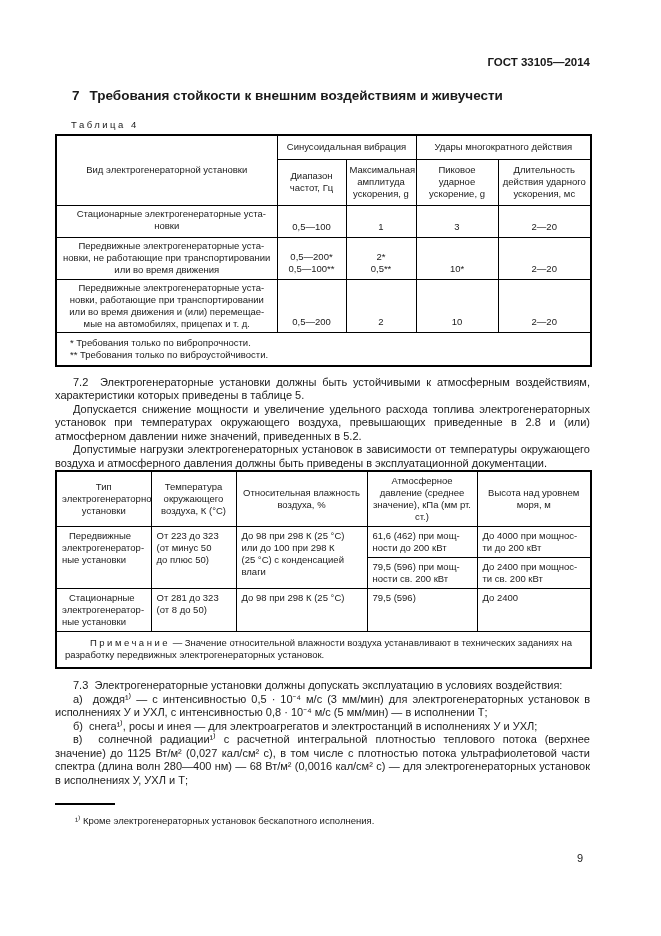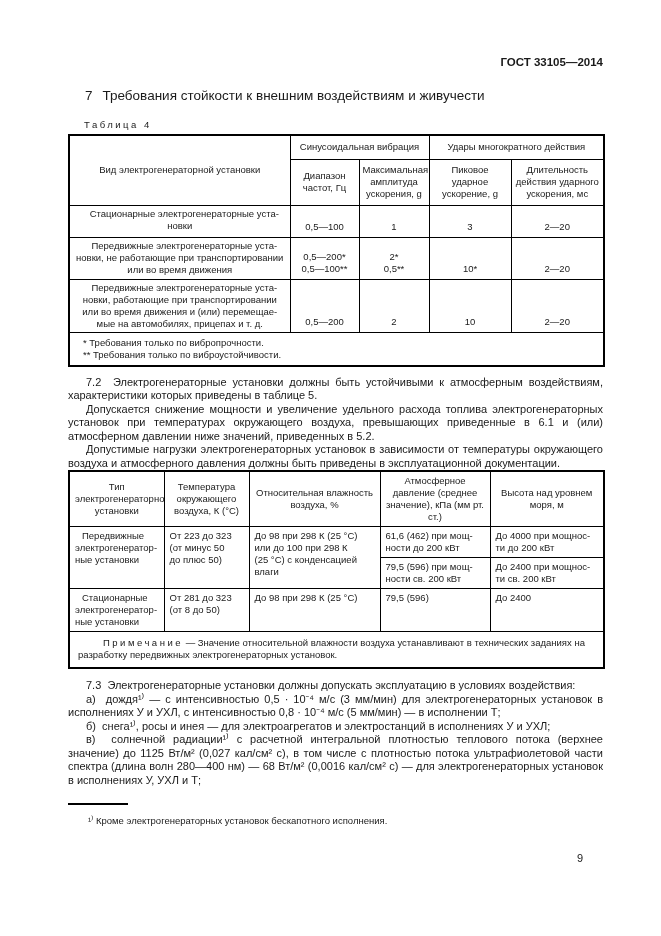--- a/index.html
+++ b/index.html
@@ -11,32 +11,32 @@
     color: #1a1a1a;
   }
   .page {
     position: relative;
     width: 661px; height: 936px;
     background: #ffffff;
     overflow: hidden;
   }
   .content {
     position: absolute;
-    left: 68px; top: 56px;
+    left: 55px; top: 56px;
     width: 535px;
   }
   .doc-code {
     text-align: right;
     font-weight: bold;
     font-size: 11.5px;
     margin-bottom: 20px;
   }
   .heading {
     font-size: 13.5px;
-    font-weight: normal;
+    font-weight: bold;
     margin: 0 0 16px 17px;
   }
   .heading .h-num { margin-right: 10px; }
   p.body {
     font-size: 11px;
     line-height: 13.5px;
     text-align: justify;
     margin: 0;
   }
   .ind { text-indent: 18px; }
@@ -177,21 +177,21 @@
           <td class="vc">2—20</td>
         </tr>
         <tr>
           <td class="fn-cell pre" colspan="5">* Требования только по вибропрочности.
 ** Требования только по виброустойчивости.</td>
         </tr>
       </tbody>
     </table>
 
     <p class="body ind" style="margin-top:9px">7.2&nbsp; Электрогенераторные установки должны быть устойчивыми к атмосферным воздействиям, характеристики которых приведены в таблице 5.</p>
-    <p class="body ind">Допускается снижение мощности и увеличение удельного расхода топлива электрогенераторных установок при температурах окружающего воздуха, превышающих приведенные в 6.1 и (или) атмосферном давлении ниже значений, приведенных в 5.2.</p>
+    <p class="body ind">Допускается снижение мощности и увеличение удельного расхода топлива электрогенераторных установок при температурах окружающего воздуха, превышающих приведенные в 2.8 и (или) атмосферном давлении ниже значений, приведенных в 5.2.</p>
     <p class="body ind">Допустимые нагрузки электрогенераторных установок в зависимости от температуры окружающего воздуха и атмосферного давления должны быть приведены в эксплуатационной документации.</p>
 
 
     <table class="t5">
       <colgroup>
         <col style="width:95px">
           <col style="width:85px">
           <col style="width:131px">
           <col style="width:110px">
           <col style="width:114px">

